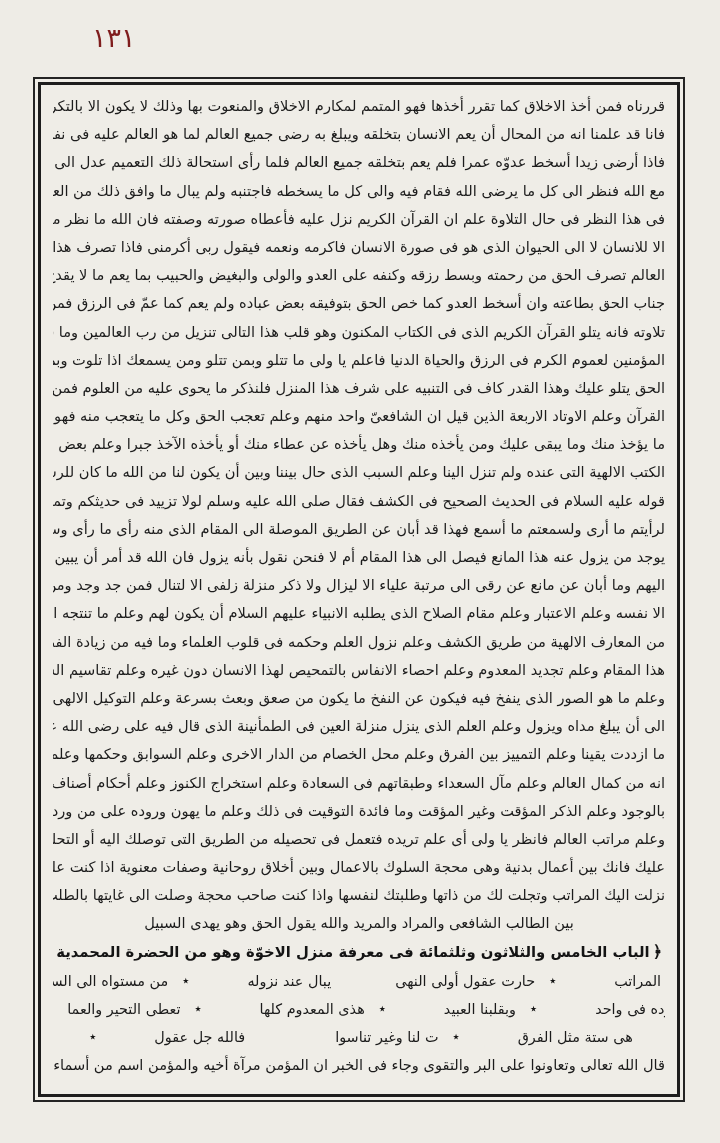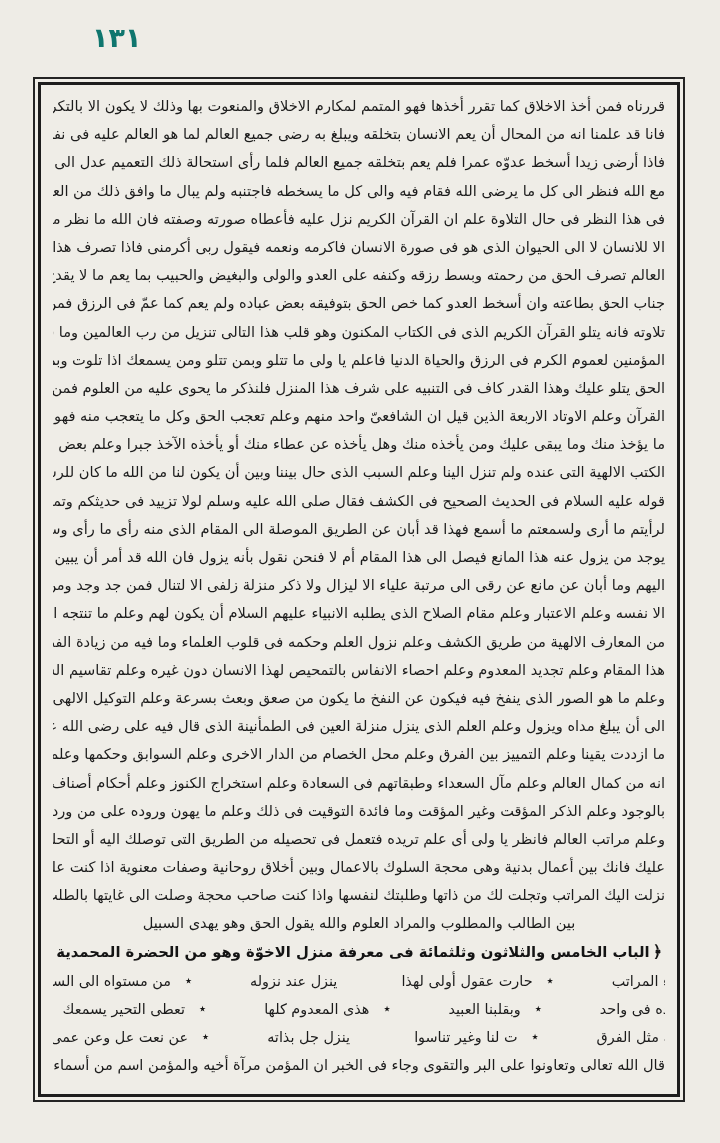--- a/index.html
+++ b/index.html
@@ -4,21 +4,21 @@
 <style>
   html,body{margin:0;padding:0;}
   body{
     width:720px;height:1143px;position:relative;
     background:#eeece6;
     font-family:"DejaVu Sans",sans-serif;
     color:#1b1b1b;overflow:hidden;
   }
   .page-number{
     position:absolute;top:22px;left:92px;
-    font-size:27px;font-weight:bold;letter-spacing:2px;color:#0f766e;
+    font-size:27px;font-weight:normal;letter-spacing:2px;color:#7f1d1d;
   }
   .frame-outer{
     position:absolute;left:33px;top:77px;width:652px;height:1025px;
     border:2px solid #242424;box-sizing:border-box;background:#efede7;
   }
   .frame-inner{
     position:absolute;inset:3px;
     border:3px solid #1d1d1d;box-sizing:border-box;
   }
   .text-area{
@@ -87,53 +87,52 @@
       <div class="prose-line">هذا المقام وعلم تجديد المعدوم وعلم احصاء الانفاس بالتمحيص لهذا الانسان دون غيره وعلم تقاسيم السكر فى المشروب</div>
       <div class="prose-line">وعلم ما هو الصور الذى ينفخ فيه فيكون عن النفخ ما يكون من صعق وبعث بسرعة وعلم التوكيل الالهى على العبيد</div>
       <div class="prose-line">الى أن يبلغ مداه ويزول وعلم العلم الذى ينزل منزلة العين فى الطمأنينة الذى قال فيه على رضى الله عنه لو كشف الغطاء</div>
       <div class="prose-line">ما ازددت يقينا وعلم التمييز بين الفرق وعلم محل الخصام من الدار الاخرى وعلم السوابق وحكمها وعلم النقص فى العالم</div>
       <div class="prose-line">انه من كمال العالم وعلم مآل السعداء وطبقاتهم فى السعادة وعلم استخراج الكنوز وعلم أحكام أصناف الموصوفين</div>
       <div class="prose-line">بالوجود وعلم الذكر المؤقت وغير المؤقت وما فائدة التوقيت فى ذلك وعلم ما يهون وروده على من ورد عليه مما لا يهون</div>
       <div class="prose-line">وعلم مراتب العالم فانظر يا ولى أى علم تريده فتعمل فى تحصيله من الطريق التى توصلك اليه أو التحلى بالصفة التى تنزله</div>
       <div class="prose-line">عليك فانك بين أعمال بدنية وهى محجة السلوك بالاعمال وبين أخلاق روحانية وصفات معنوية اذا كنت عليها</div>
       <div class="prose-line">نزلت اليك المراتب وتجلت لك من ذاتها وطلبتك لنفسها واذا كنت صاحب محجة وصلت الى غايتها بالطلب وفرقان</div>
 
-      <div class="closing-line">بين الطالب والمطلوب والمراد العلوم والله يقول الحق وهو يهدى السبيل</div>
+      <div class="closing-line">بين الطالب الشافعى والمراد والمريد والله يقول الحق وهو يهدى السبيل</div>
 
       <div class="chapter-heading">
         <span class="ornament">﴿</span><span>الباب الخامس والثلاثون وثلثمائة فى معرفة منزل الاخوّة وهو من الحضرة المحمدية والموسوية</span>
       </div>
 
       <div class="poem-row">
         <span class="hemistich">بين العماء المراتب</span>
         <span class="star">٭</span>
-        <span class="hemistich">حارت عقول أولى لهذا</span>
+        <span class="hemistich">حارت عقول أولى النهى</span>
         <span class="verse-gap"></span>
-        <span class="hemistich">ينزل عند نزوله</span>
+        <span class="hemistich">يبال عند نزوله</span>
         <span class="star">٭</span>
         <span class="hemistich">من مستواه الى السما</span>
       </div>
 
       <div class="poem-row">
         <span class="hemistich">ووجوده فى واحد</span>
         <span class="star">٭</span>
         <span class="hemistich">وبقلبنا العبيد</span>
         <span class="star">٭</span>
         <span class="hemistich">هذى المعدوم كلها</span>
         <span class="star">٭</span>
-        <span class="hemistich">تعطى التحير يسمعك</span>
+        <span class="hemistich">تعطى التحير والعما</span>
       </div>
 
       <div class="poem-row">
         <span class="hemistich">هى ستة مثل الفرق</span>
         <span class="star">٭</span>
         <span class="hemistich">ت لنا وغير تناسوا</span>
         <span class="verse-gap"></span>
-        <span class="hemistich">ينزل جل بذاته</span>
+        <span class="hemistich">فالله جل عقول</span>
         <span class="star">٭</span>
-        <span class="hemistich">عن نعت عل وعن عمى</span>
       </div>
 
       <div class="footer-line">قال الله تعالى وتعاونوا على البر والتقوى وجاء فى الخبر ان المؤمن مرآة أخيه والمؤمن اسم من أسماء الله وقد خلق آدم</div>
 
     </div>
   </div>
 </div>
 
 </body></html>

